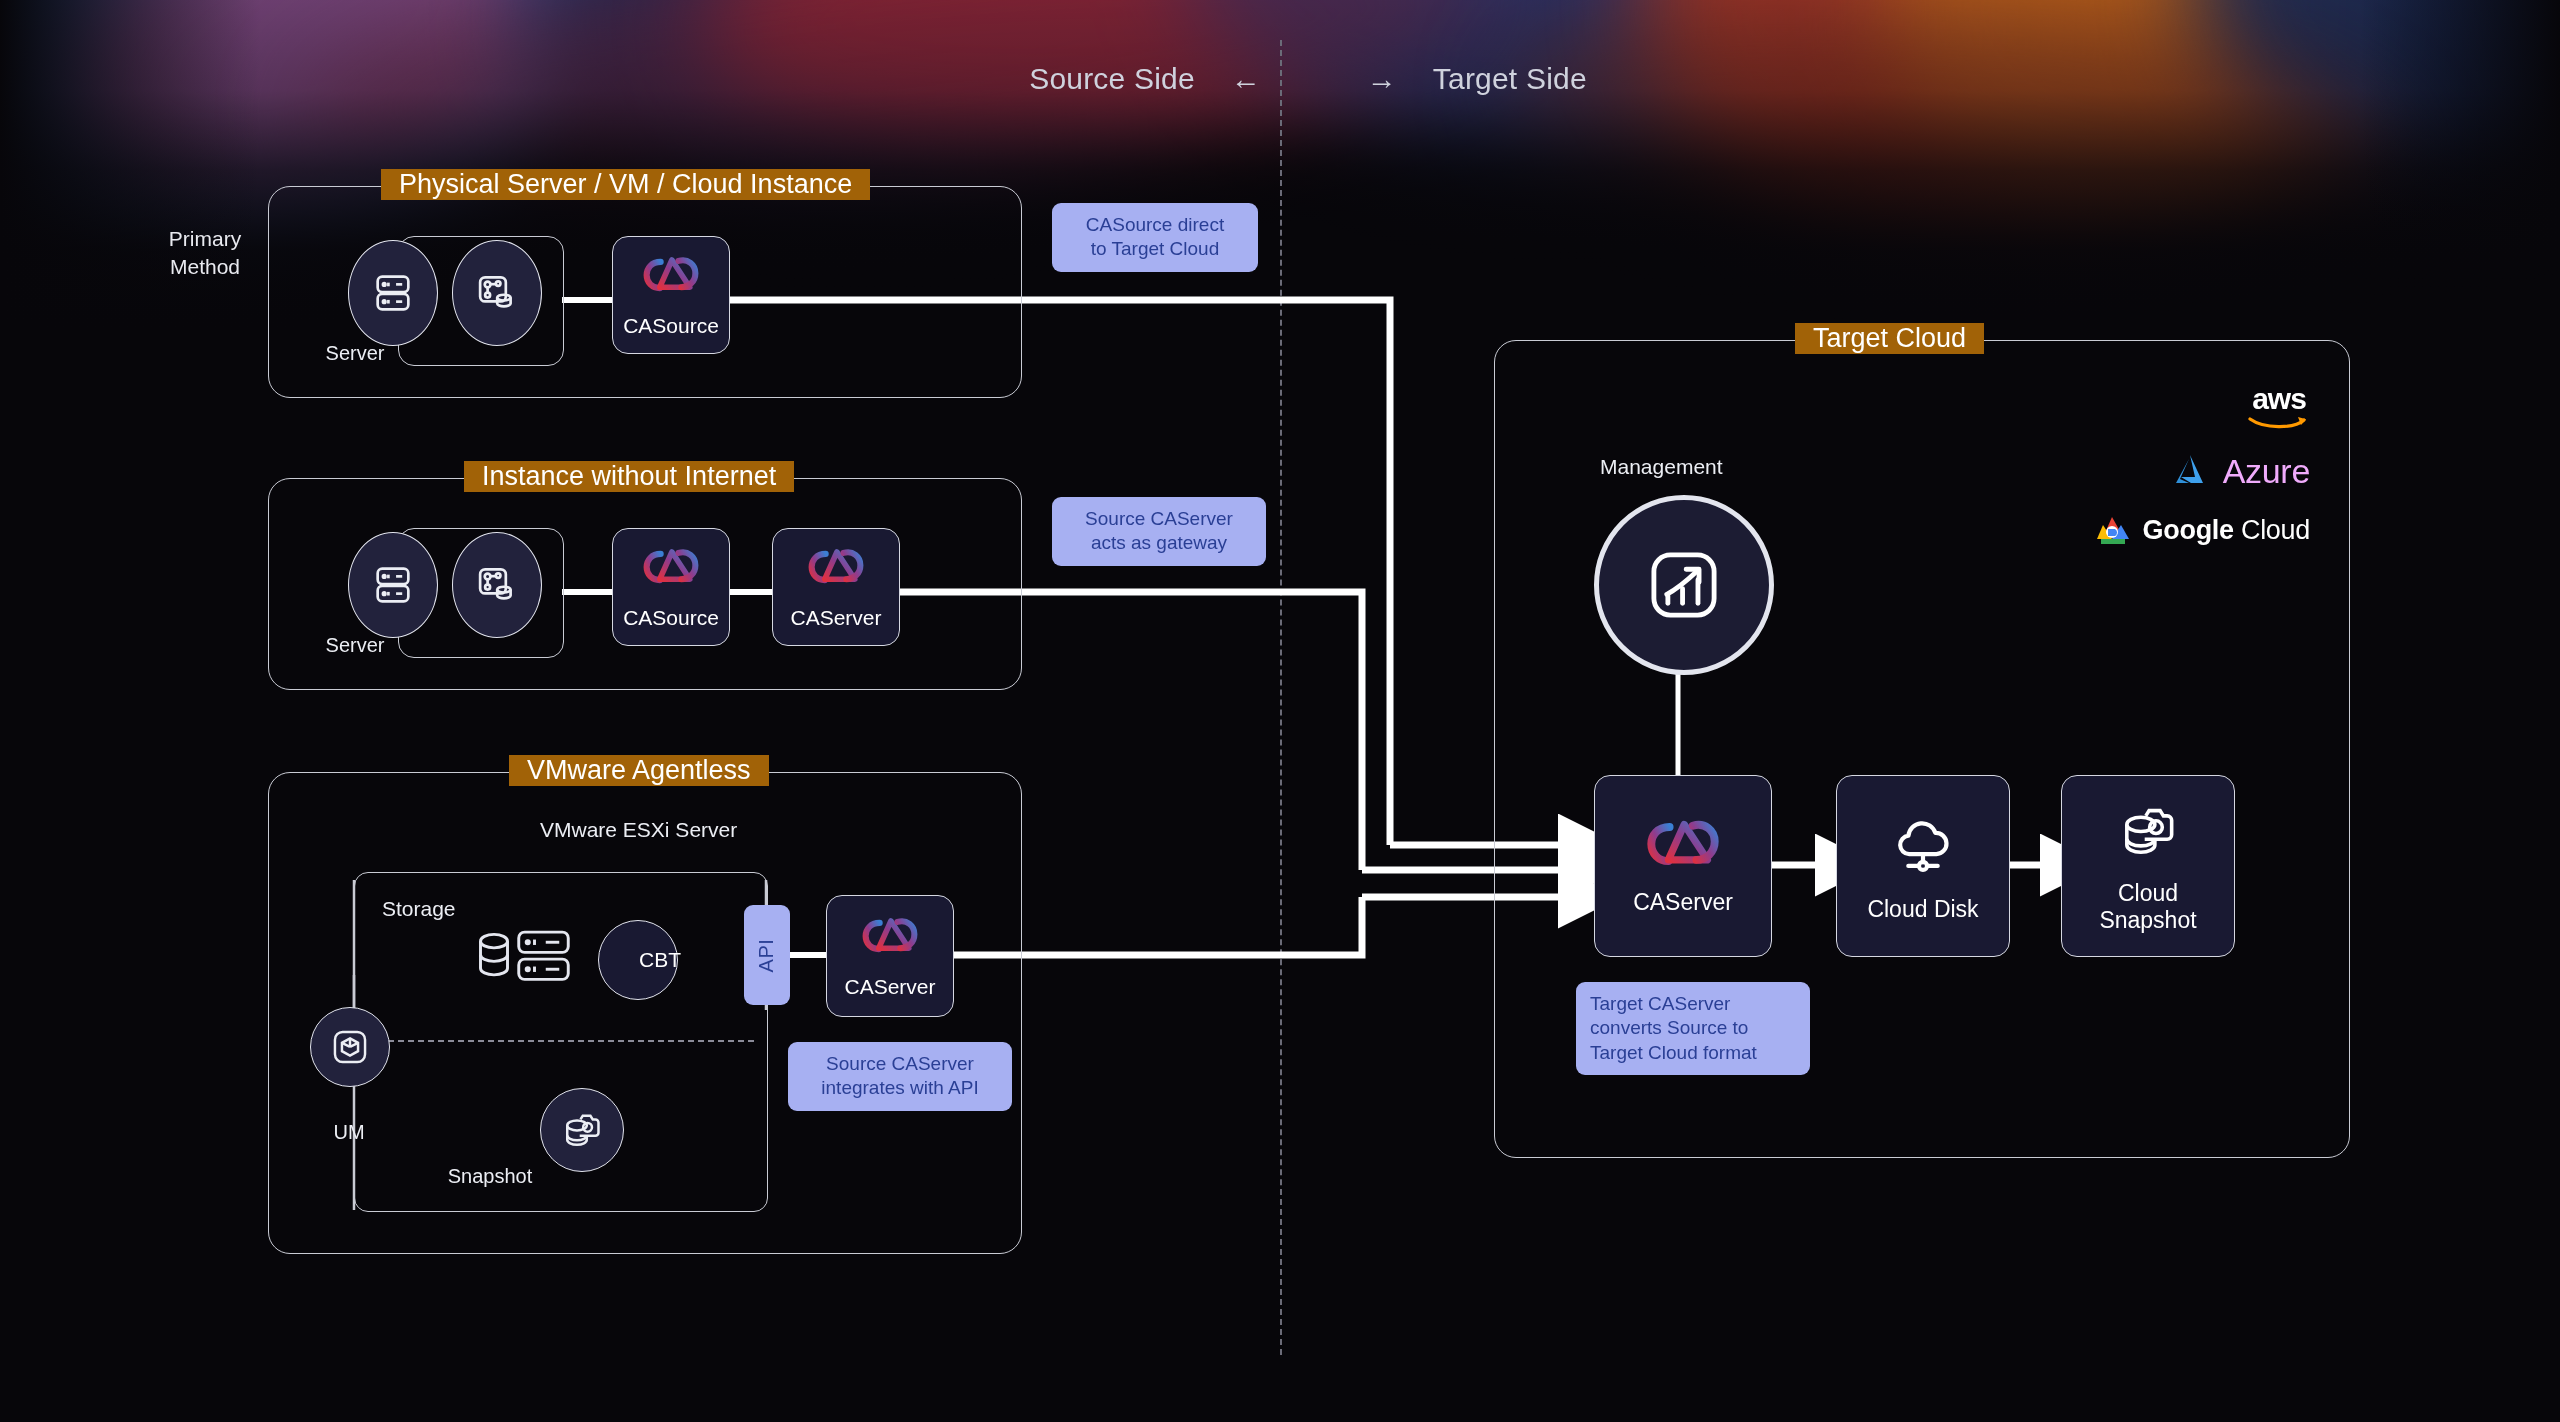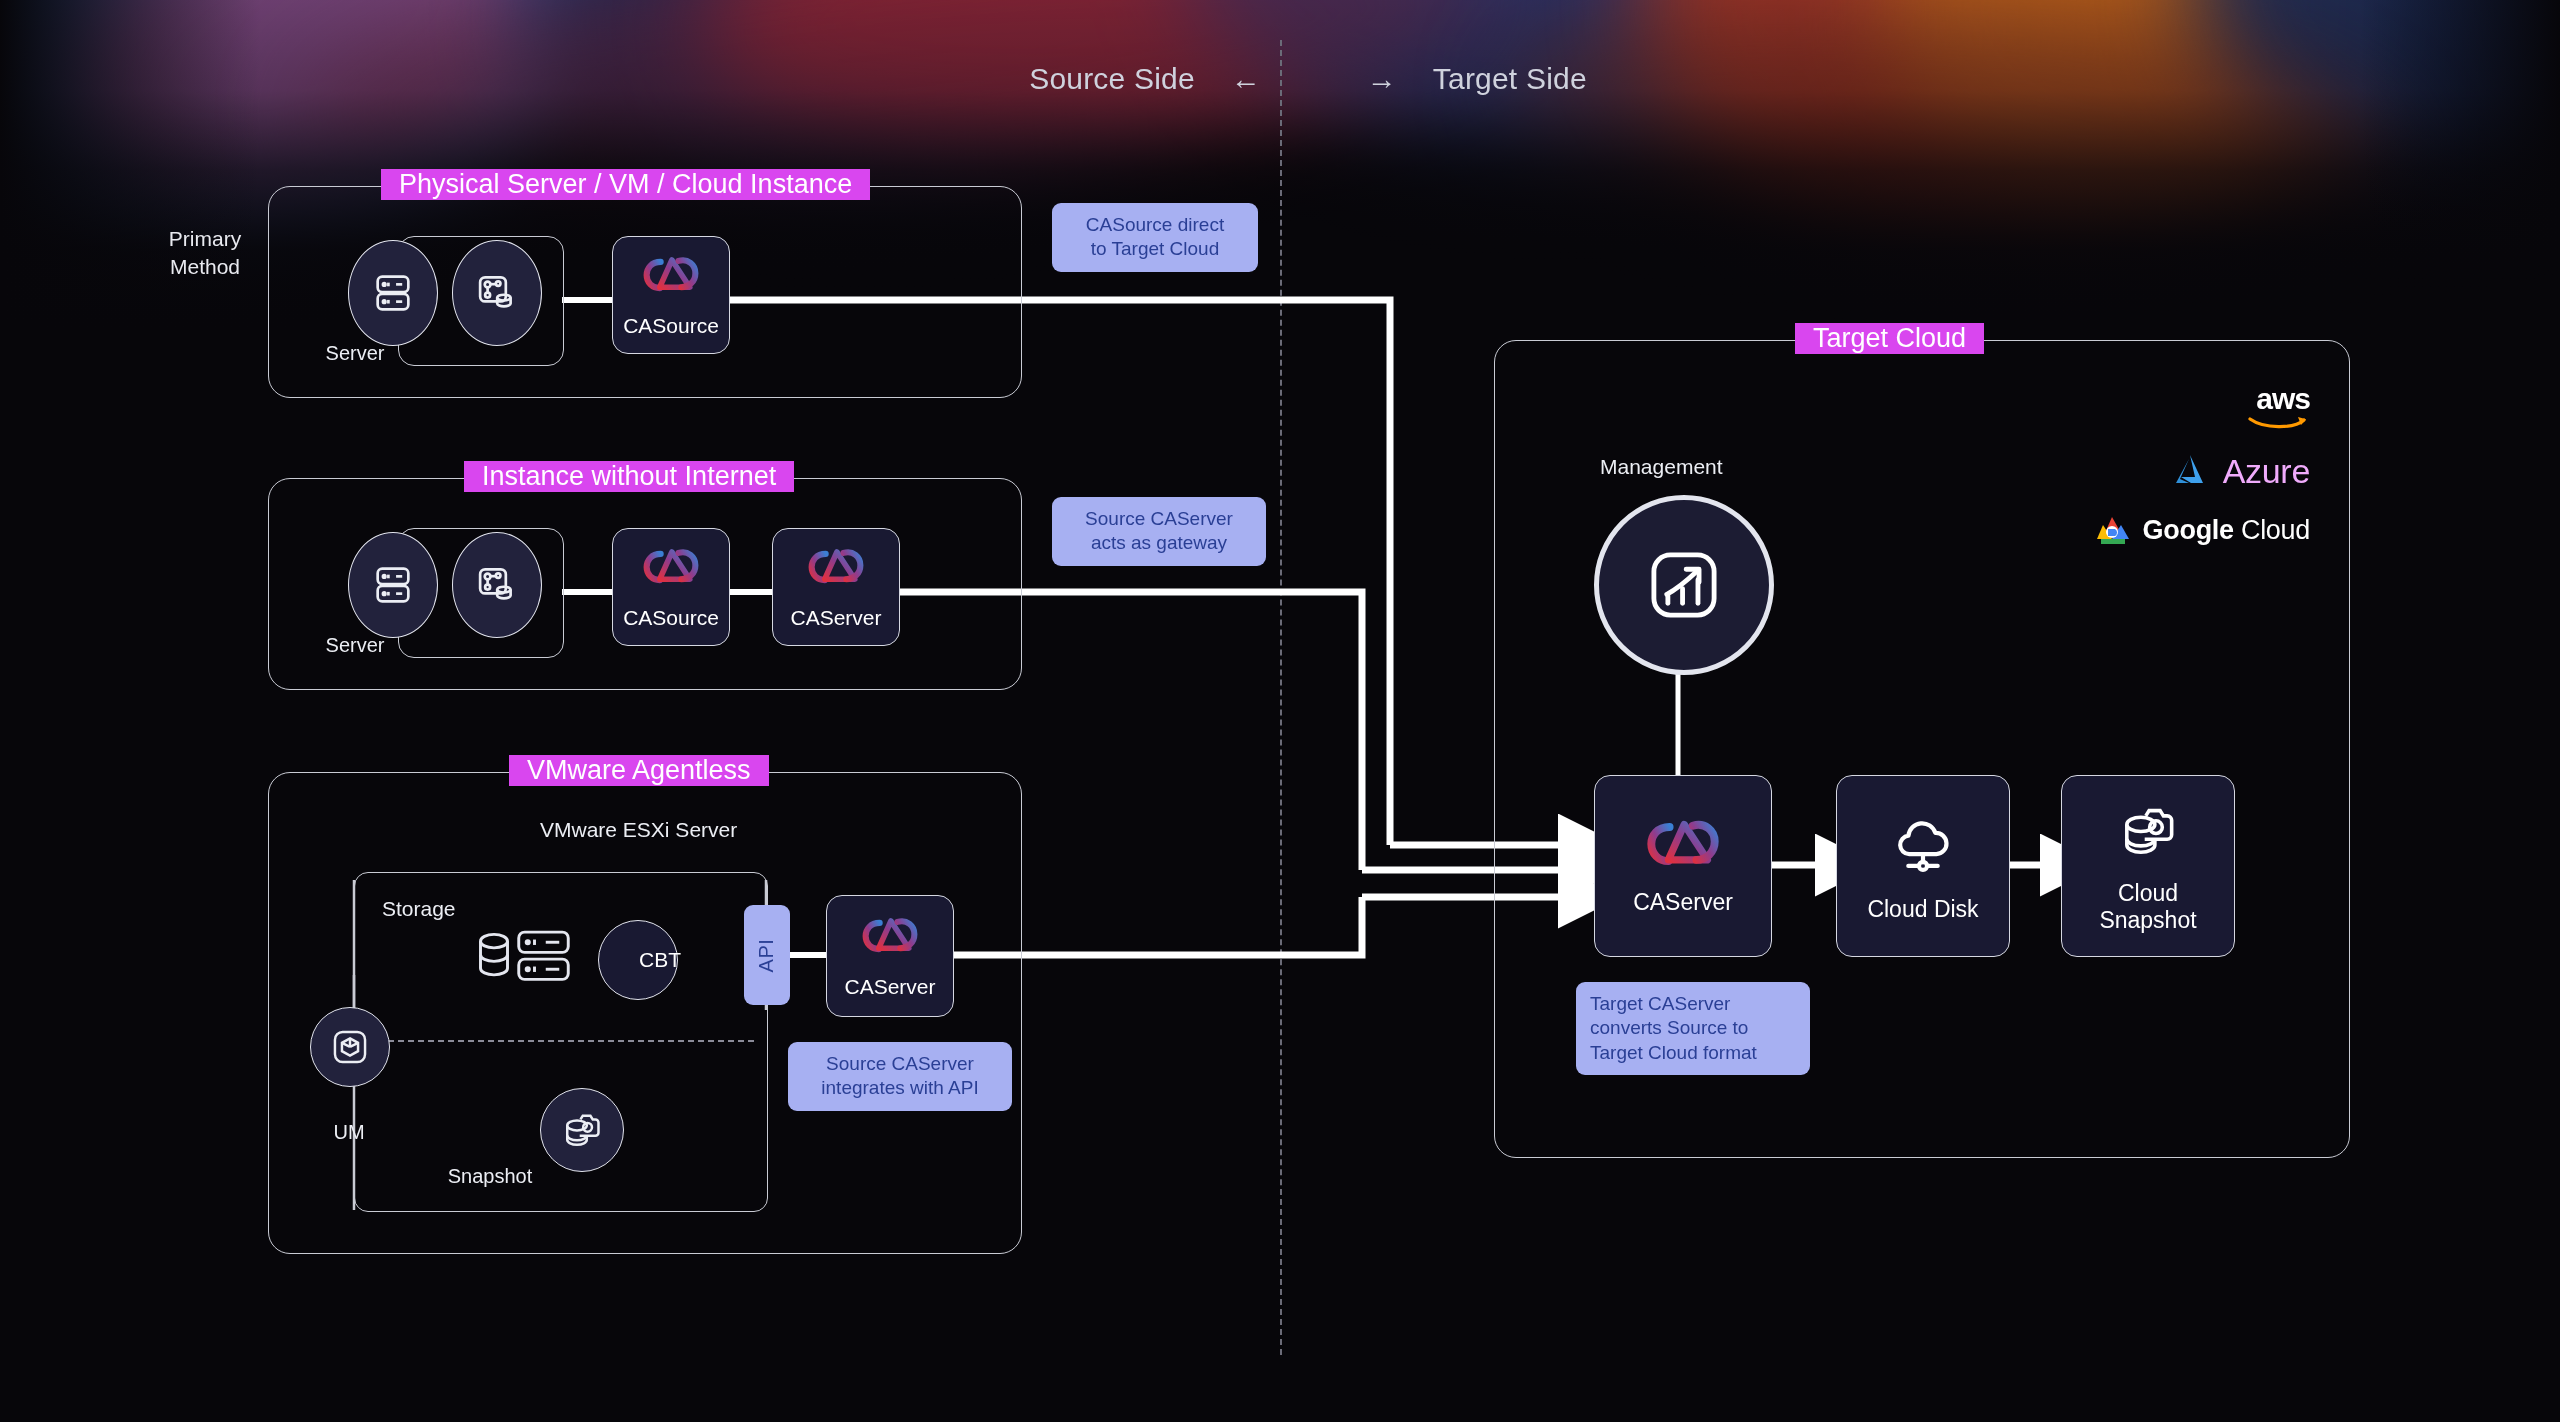--- a/index.html
+++ b/index.html
@@ -98,21 +98,21 @@
   
   .panel {
     position: absolute;
     border: 1.6px solid #c9cbd4;
     border-radius: 22px;
     z-index: 4;
   }
   .panel-title {
     position: absolute;
     top: -18px;
-    background: #d946ef;
+    background: #a16207;
     padding: 0 18px;
     font-size: 27px;
     color: #ffffff;
     white-space: nowrap;
   }
 
   .plain-title {
     position: absolute;
     font-size: 21px;
     color: #eceef4;
@@ -227,21 +227,21 @@
   
   .logos {
     position: absolute;
     z-index: 6;
     display: flex;
     flex-direction: column;
     align-items: flex-end;
     gap: 22px;
   }
   .logo-row { display: flex; align-items: center; gap: 10px; }
-  .logo-aws { display: flex; flex-direction: column; align-items: flex-end; }
+  .logo-aws { display: flex; flex-direction: column; align-items: center; }
   .aws-text { color: #fff; font-size: 30px; font-weight: bold; letter-spacing: -1px; line-height: .95; }
   .azure-text { color: #f0abfc; font-size: 34px; letter-spacing: -.3px; }
   .gcp-text { color: #ffffff; font-size: 27px; letter-spacing: -.3px; }
   .gcp-text b { font-weight: bold; }
 </style>
 </head>
 <body>
 
 <div id="stage">
 

